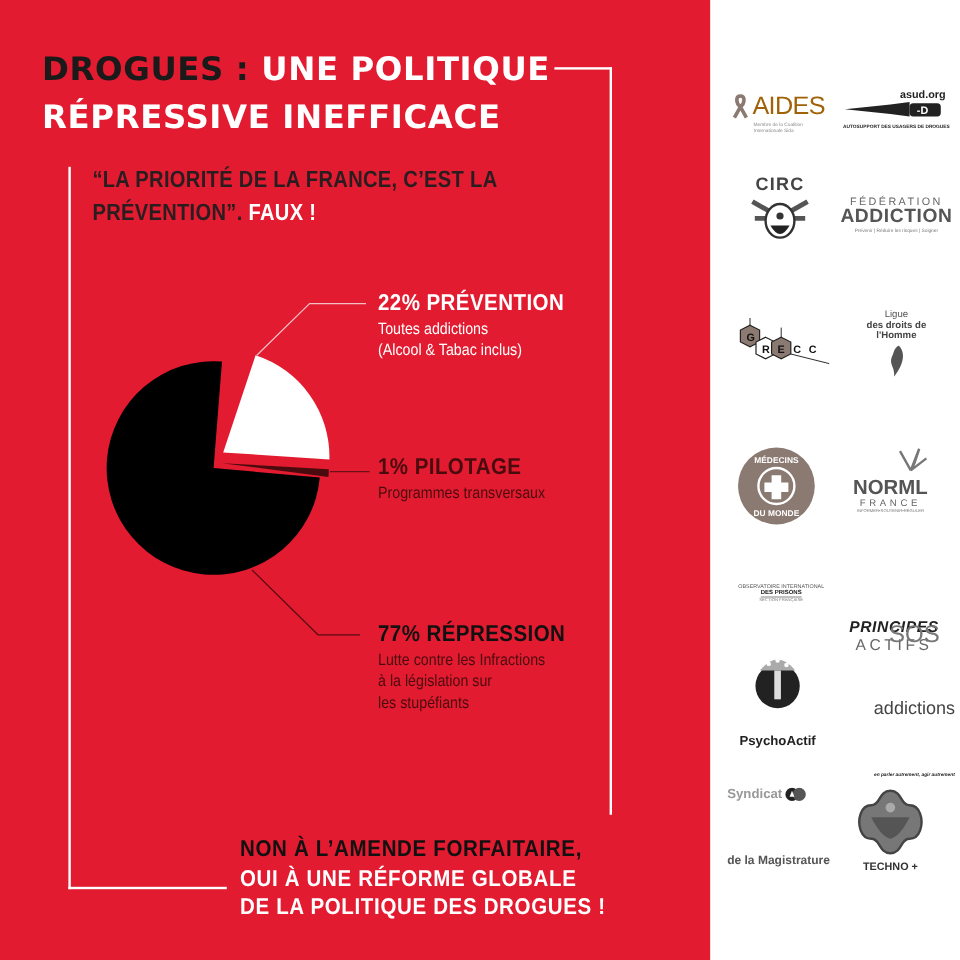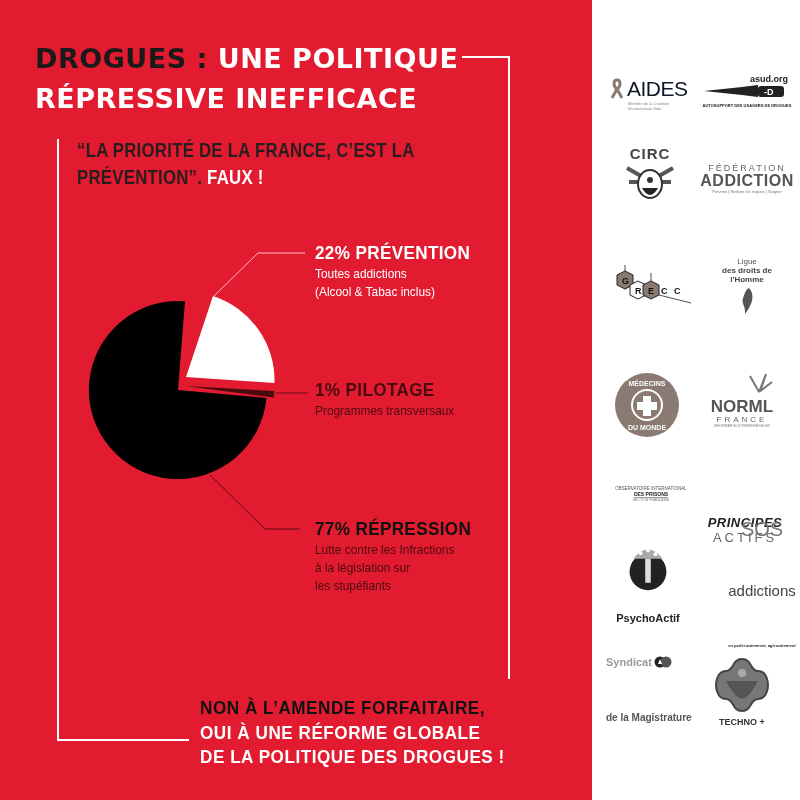--- a/index.html
+++ b/index.html
@@ -122,21 +122,21 @@
   <div class="l1">NON À L’AMENDE FORFAITAIRE,</div>
   <div class="l2">OUI À UNE RÉFORME GLOBALE</div>
   <div class="l3">DE LA POLITIQUE DES DROGUES !</div>
 </div>
 
 <div class="logo" style="left:610px; top:74px; width:82px; height:40px; align-items:flex-start;">
   <div style="display:flex; align-items:center;">
     <svg width="14" height="22" viewBox="0 0 14 22">
       <path d="M7,2 C3,2 3,8 7,11 C11,8 11,2 7,2 Z M7,11 L2,20 M7,11 L12,20" fill="none" stroke="#8a7a72" stroke-width="3"></path>
     </svg>
-    <span style="font-size:21px; color:#0f172a; margin-left:3px; letter-spacing:-0.5px;">AIDES</span>
+    <span style="font-size:21px; color:#a16207; margin-left:3px; letter-spacing:-0.5px;">AIDES</span>
   </div>
   <div style="font-size:4px; color:#888; margin-left:18px;">Membre de la Coalition</div>
   <div style="font-size:4px; color:#888; margin-left:18px;">Internationale Sida</div>
 </div>
 
 <div class="logo" style="left:702px; top:76px; width:90px; height:36px;">
   <div style="display:flex; align-items:center; width:100%;">
     <svg width="86" height="20" viewBox="0 0 86 20">
       <path d="M2,10 L40,6 L56,4 L56,16 L40,14 Z" fill="#222"></path>
       <rect x="56" y="5" width="26" height="11" rx="3" fill="#222"></rect>

